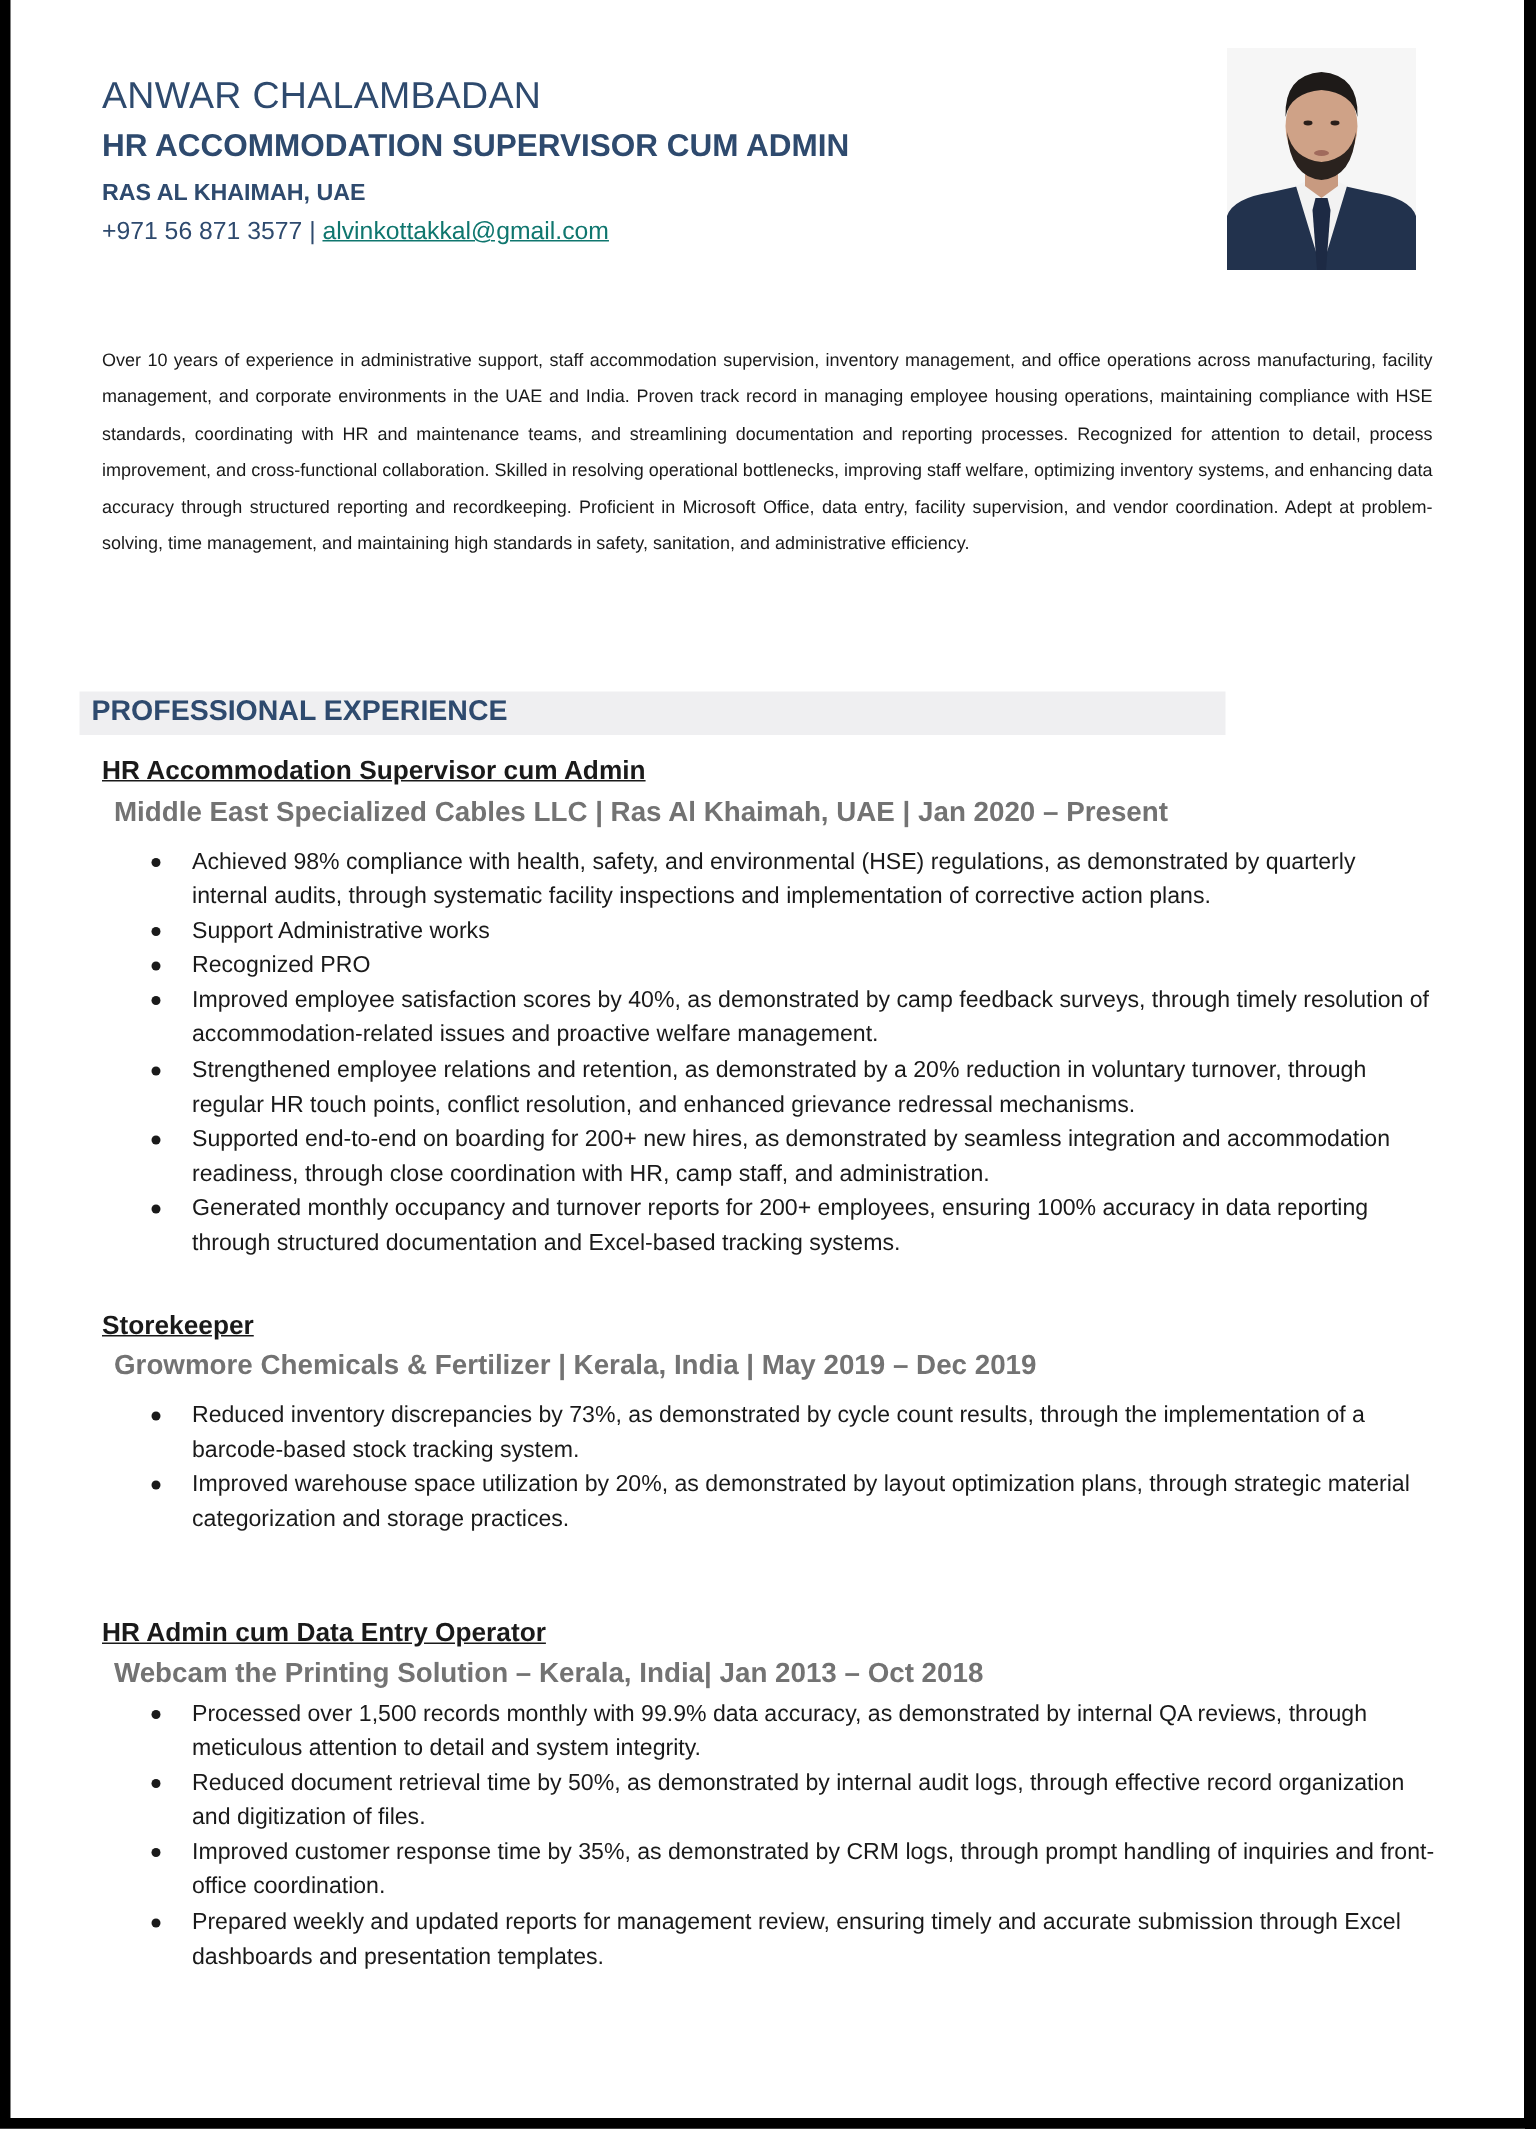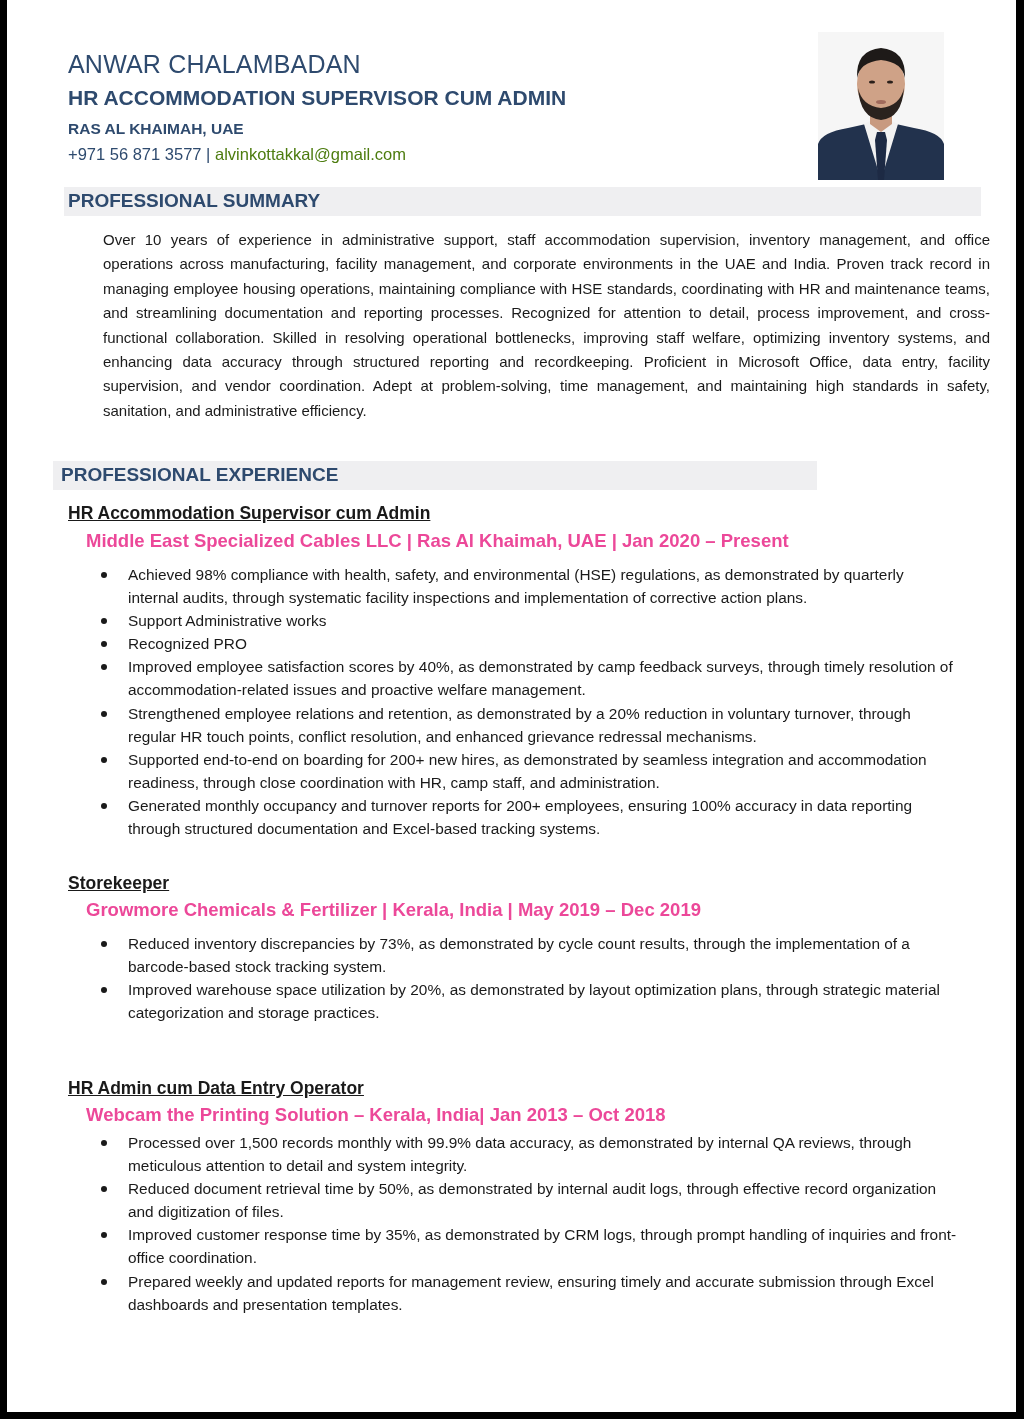--- a/index.html
+++ b/index.html
@@ -18,42 +18,42 @@
     font-size: 21px; font-weight: bold; color: #2e4a6e;
   }
   .header-location {
     position: absolute; left: 61px; top: 120px;
     font-size: 15.5px; font-weight: bold; color: #2e4a6e;
   }
   .header-contact {
     position: absolute; left: 61px; top: 145px;
     font-size: 16.5px; color: #2e4a6e;
   }
-  .header-contact a { color: #4d7c0f; }
+  .header-contact a { color: #0f766e; text-decoration: underline; }
   .photo {
     position: absolute; left: 811px; top: 32px; width: 126px; height: 148px;
     background: #f4f4f4; overflow: hidden;
   }
   .section-band {
     position: absolute; background: #efeff1; height: 29px;
   }
   .section-band span {
     position: absolute; top: 3px; font-size: 19px; font-weight: bold; color: #2e4a6e;
   }
   .summary {
     position: absolute; left: 61px; top: 228px; width: 887px;
-    font-size: 15px; line-height: 24.4px; text-align: justify; color: #1a1a1a; margin-left: 35px;
+    font-size: 12px; line-height: 24.4px; text-align: justify; color: #1a1a1a;
   }
   .job-title {
     position: absolute; left: 61px;
     font-size: 17.5px; font-weight: bold; text-decoration: underline; color: #1a1a1a;
   }
   .job-meta {
-    position: absolute; left: 79px;
-    font-size: 18.5px; font-weight: bold; color: #ec4899;
+    position: absolute; left: 69px;
+    font-size: 18.5px; font-weight: bold; color: #737373;
   }
   ul.bullets {
     position: absolute; left: 121px; width: 830px; list-style: none;
     font-size: 15.4px; line-height: 23.1px; color: #1a1a1a;
   }
   ul.bullets li { position: relative; }
   ul.bullets li::before {
     content: ""; position: absolute; left: -27px; top: 9px;
     width: 6px; height: 6px; border-radius: 50%; background: #1a1a1a;
   }
@@ -88,23 +88,20 @@
 
       <path d="M40 56 Q42 86 63 88 Q84 86 86 56 Q82 74 63 76 Q44 74 40 56 Z" fill="#2a221e"></path>
 
       <ellipse cx="54" cy="50" rx="3" ry="1.6" fill="#2a1f1a"></ellipse>
       <ellipse cx="72" cy="50" rx="3" ry="1.6" fill="#2a1f1a"></ellipse>
 
       <ellipse cx="63" cy="70" rx="5" ry="2" fill="#a06a5c"></ellipse>
     </svg>
   </div>
 
-  <div class="section-band" style="left:57px; top:187px; width:917px;">
-    <span style="left:4px;">PROFESSIONAL SUMMARY</span>
-  </div>
   <p class="summary">Over 10 years of experience in administrative support, staff accommodation supervision, inventory management, and office operations across manufacturing, facility management, and corporate environments in the UAE and India. Proven track record in managing employee housing operations, maintaining compliance with HSE standards, coordinating with HR and maintenance teams, and streamlining documentation and reporting processes. Recognized for attention to detail, process improvement, and cross-functional collaboration. Skilled in resolving operational bottlenecks, improving staff welfare, optimizing inventory systems, and enhancing data accuracy through structured reporting and recordkeeping. Proficient in Microsoft Office, data entry, facility supervision, and vendor coordination. Adept at problem-solving, time management, and maintaining high standards in safety, sanitation, and administrative efficiency.</p>
 
   <div class="section-band" style="left:46px; top:461px; width:764px;">
     <span style="left:8px;">PROFESSIONAL EXPERIENCE</span>
   </div>
 
   <div class="job-title" style="top:503px;">HR Accommodation Supervisor cum Admin</div>
   <div class="job-meta" style="top:530px;">Middle East Specialized Cables LLC | Ras Al Khaimah, UAE | Jan 2020 – Present</div>
   <ul class="bullets" style="top:563px;">
     <li>Achieved 98% compliance with health, safety, and environmental (HSE) regulations, as demonstrated by quarterly internal audits, through systematic facility inspections and implementation of corrective action plans.</li>

